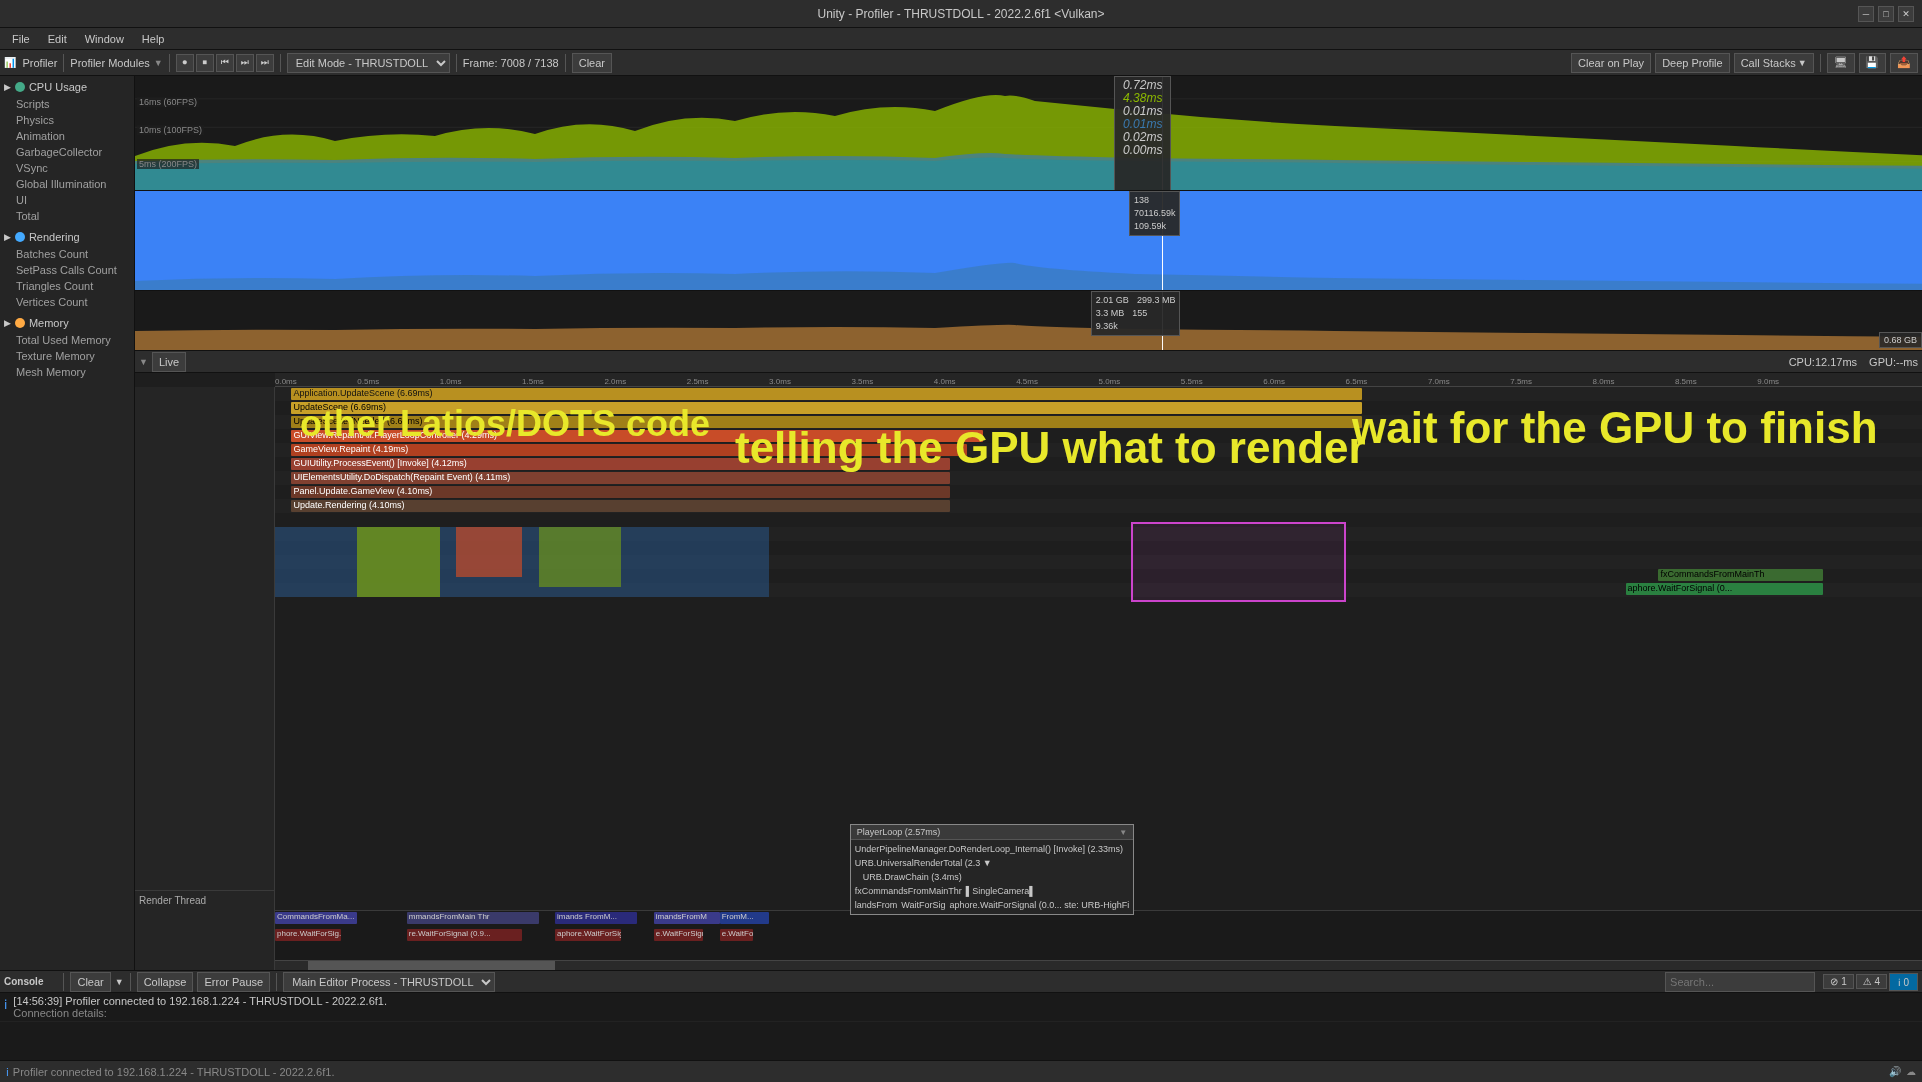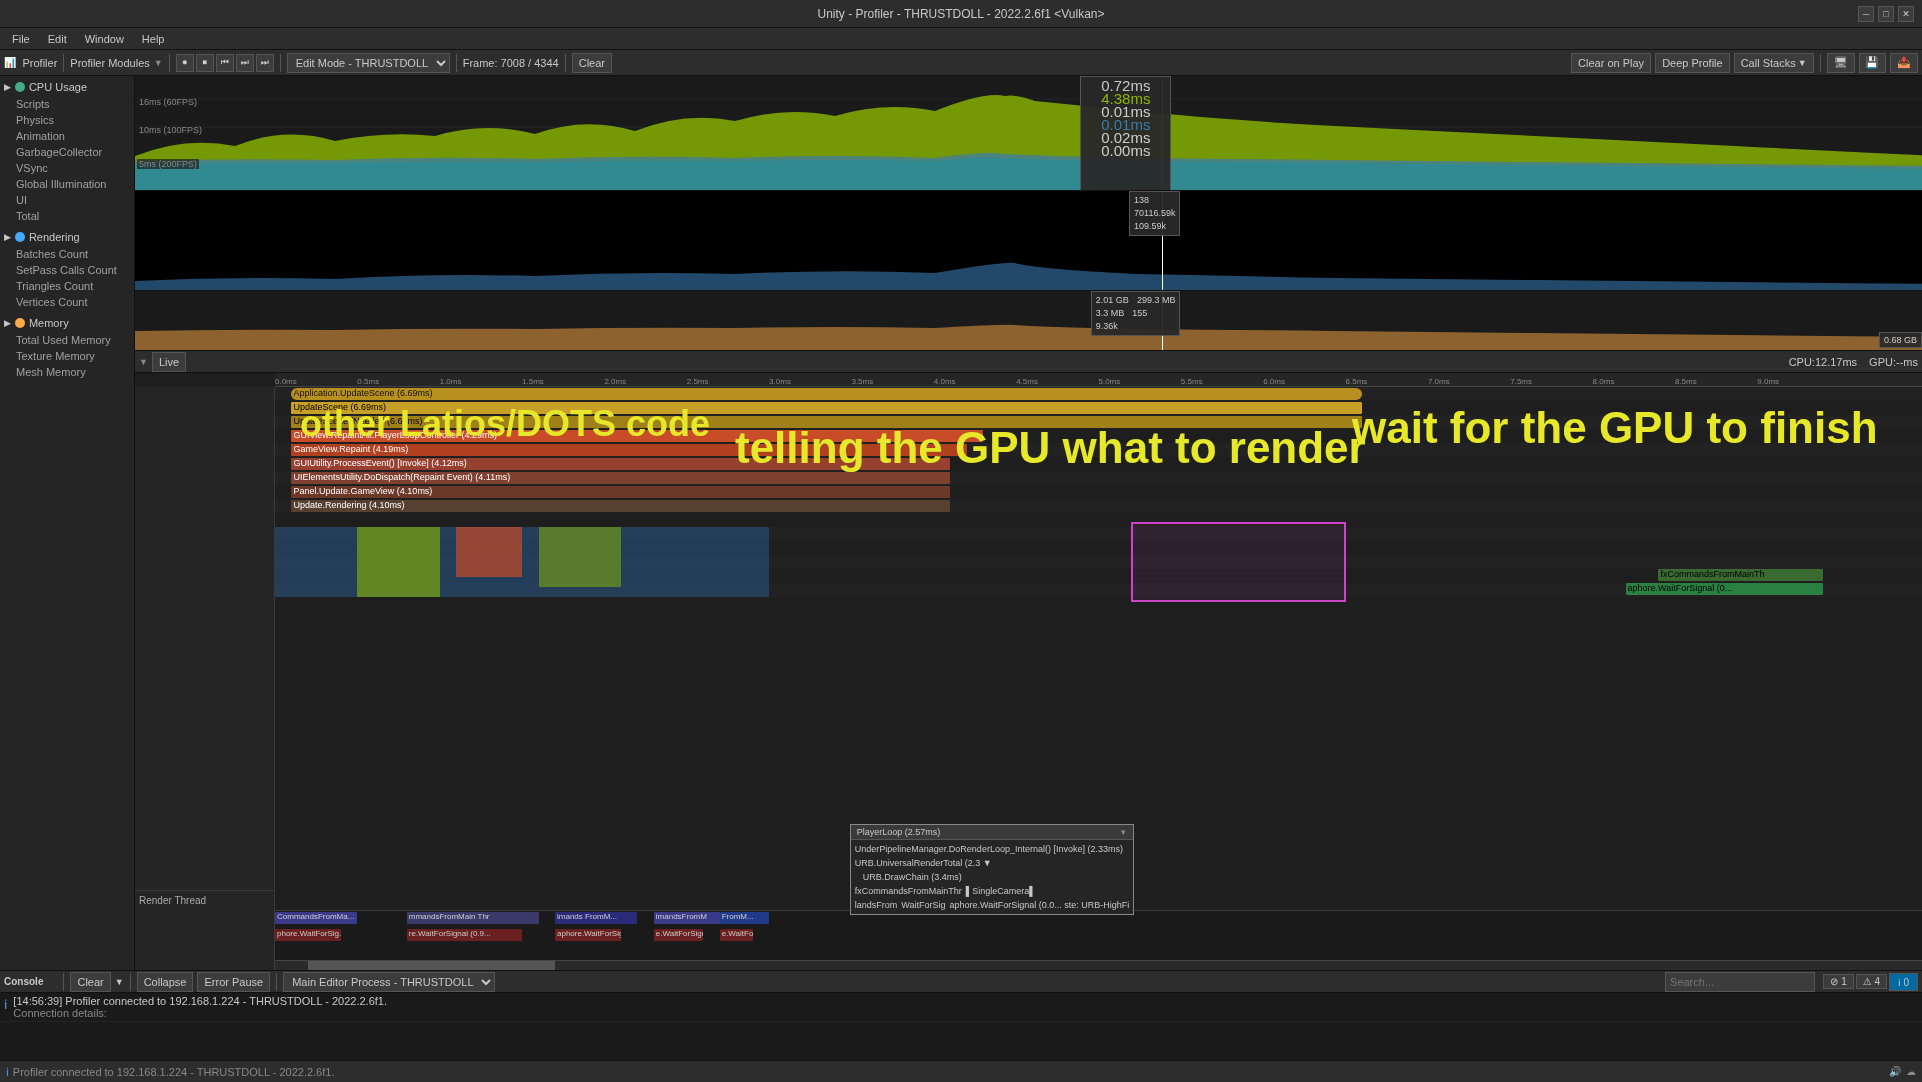--- a/index.html
+++ b/index.html
@@ -167,21 +167,21 @@
       font-size: 9px;
       color: #888;
       white-space: nowrap;
       padding: 0 2px;
       background: rgba(30,30,30,0.7);
     }
 
     
     .rendering-chart {
       height: 115px;
-      background: #000000;
+      background: #3b82f6;
       border-bottom: 1px solid #111;
       position: relative;
       overflow: hidden;
     }
 
     
     .memory-chart {
       height: 45px;
       background: #1a1a1a;
       border-bottom: 1px solid #111;
@@ -340,21 +340,21 @@
     <div class="play-btn">⏹</div>
     <div class="play-btn">⏮</div>
     <div class="play-btn">⏭</div>
     <div class="play-btn">⏭</div>
   </div>
   <div class="toolbar-sep"></div>
   <select class="toolbar-select">
     <option>Edit Mode - THRUSTDOLL</option>
   </select>
   <div class="toolbar-sep"></div>
-  <span class="toolbar-label">Frame: 7008 / 4344</span>
+  <span class="toolbar-label">Frame: 7008 / 7138</span>
   <div class="toolbar-sep"></div>
   <div class="toolbar-btn">Clear</div>
   <div class="spacer"></div>
   <div class="toolbar-btn">Clear on Play</div>
   <div class="toolbar-btn">Deep Profile</div>
   <div class="toolbar-btn" style="display:flex;align-items:center;gap:2px;">
     <span>Call Stacks</span>
     <span style="font-size:9px;">▼</span>
   </div>
   <div class="toolbar-sep"></div>
@@ -423,21 +423,21 @@
 
         <path d="M 0,88 Q 100,86 200,87 Q 300,85 400,86 Q 500,84 600,85 Q 700,83 800,85 Q 850,80 870,82 Q 900,84 1000,85 Q 1100,86 1200,87 Q 1300,88 1400,89 Q 1500,90 1600,91 Q 1700,92 1800,93 L 1800,115 L 0,115 Z" fill="#2090a0" opacity="0.6"></path>
 
         <line x1="57.5%" y1="0" x2="57.5%" y2="100%" stroke="#fff" stroke-width="1"></line>
       </svg>
 
       <div class="chart-line-label" style="top:18%;left:2px;">16ms (60FPS)</div>
       <div class="chart-line-label" style="top:43%;left:2px;">10ms (100FPS)</div>
       <div class="chart-line-label" style="top:73%;left:2px;">5ms (200FPS)</div>
 
-      <div style="position:absolute;right:42%;top:0;background:rgba(40,40,40,0.95);border:1px solid #555;padding:2px 20px;font-size:15px;color:#ccc;z-index:10;">
+      <div style="position:absolute;right:42%;top:0;background:rgba(40,40,40,0.95);border:1px solid #555;padding:2px 8px;font-size:12px;color:#ccc;z-index:10;font-style:italic;">
         <div style="display:flex;justify-content:flex-end;line-height:13px;">
             <span style="color:#c8c8c8">0.72ms</span>
           </div>
         <div style="display:flex;justify-content:flex-end;line-height:13px;">
             <span style="color:#8cb800">4.38ms</span>
           </div>
         <div style="display:flex;justify-content:flex-end;line-height:13px;">
             <span>0.01ms</span>
           </div>
         <div style="display:flex;justify-content:flex-end;line-height:13px;">
@@ -553,21 +553,21 @@
             <div style="position:absolute;top:84px;left:0;right:0;height:14px;background:#222;"></div>
             <div style="position:absolute;top:98px;left:0;right:0;height:14px;background:#1e1e1e;"></div>
             <div style="position:absolute;top:112px;left:0;right:0;height:14px;background:#222;"></div>
             <div style="position:absolute;top:126px;left:0;right:0;height:14px;background:#1e1e1e;"></div>
             <div style="position:absolute;top:140px;left:0;right:0;height:14px;background:#222;"></div>
             <div style="position:absolute;top:154px;left:0;right:0;height:14px;background:#1e1e1e;"></div>
             <div style="position:absolute;top:168px;left:0;right:0;height:14px;background:#222;"></div>
             <div style="position:absolute;top:182px;left:0;right:0;height:14px;background:#1e1e1e;"></div>
             <div style="position:absolute;top:196px;left:0;right:0;height:14px;background:#222;"></div>
 
-            <div class="timeline-bar" style="top:1px;left:1%;width:65%;background:#b89020;color:#111;border-radius:6px;">Application.UpdateScene (6.69ms)</div>
+            <div class="timeline-bar" style="top:1px;left:1%;width:65%;background:#b89020;color:#111;">Application.UpdateScene (6.69ms)</div>
 
             <div class="timeline-bar" style="top:15px;left:1%;width:65%;background:#c8a028;">UpdateScene (6.69ms)</div>
 
             <div class="timeline-bar" style="top:29px;left:1%;width:65%;background:#a08018;">UpdateSceneIfNeeded (6.69ms)</div>
 
             <div class="timeline-bar" style="top:43px;left:1%;width:42%;background:#c84c28;color:#fff;">GUIView.RepaintAll.PlayerLoopController (4.29ms)</div>
 
             <div class="timeline-bar" style="top:57px;left:1%;width:41%;background:#b04020;color:#fff;">GameView.Repaint (4.19ms)</div>
 
             <div class="timeline-bar" style="top:71px;left:1%;width:40%;background:#984030;color:#fff;">GUIUtility.ProcessEvent() [Invoke] (4.12ms)</div>

